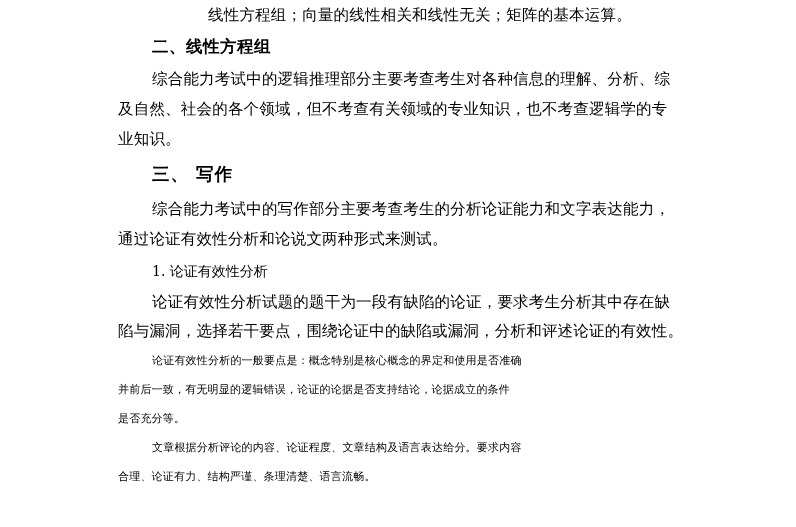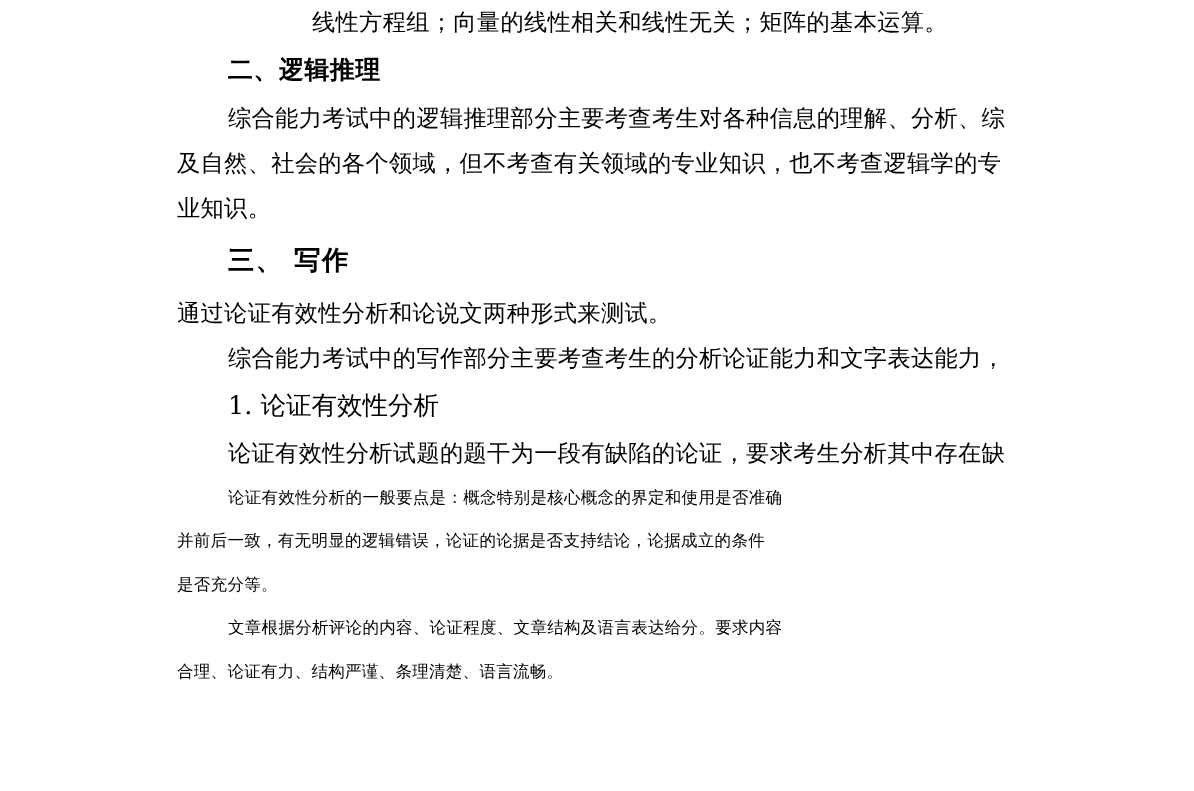--- a/index.html
+++ b/index.html
@@ -41,52 +41,53 @@
     font-size: 17.5px;
     line-height: 40px;
     font-weight: 700;
     letter-spacing: 1px;
   }
   .indent-2 {
     padding-left: 34px;
   }
   .indent-num {
     padding-left: 34px;
-    font-size: 17px;
+    font-size: 14px;
     line-height: 34px;
   }
   .tight {
     line-height: 29px;
   }
   .sans {
     font-family: "DejaVu Sans", "Liberation Sans", sans-serif;
     font-size: 11px;
   }
 </style>
 </head>
 <body>
 
 <div class="page">
 
   <div class="line cont-first">线性方程组；向量的线性相关和线性无关；矩阵的基本运算。</div>
 
-  <div class="heading indent-2">二、逻辑推理</div>
+  <div class="heading indent-2">二、线性方程组</div>
 
   <div class="line indent-2">综合能力考试中的逻辑推理部分主要考查考生对各种信息的理解、分析、综</div>
   <div class="line">及自然、社会的各个领域，但不考查有关领域的专业知识，也不考查逻辑学的专</div>
   <div class="line">业知识。</div>
 
   <div class="heading-2 indent-2">三、  写作</div>
 
+  <div class="line indent-2">综合能力考试中的写作部分主要考查考生的分析论证能力和文字表达能力，</div>
   <div class="line">通过论证有效性分析和论说文两种形式来测试。</div>
-  <div class="line indent-2">综合能力考试中的写作部分主要考查考生的分析论证能力和文字表达能力，</div>
 
   <div class="indent-num">1.   论证有效性分析</div>
 
   <div class="line indent-2 tight">论证有效性分析试题的题干为一段有缺陷的论证，要求考生分析其中存在缺</div>
+  <div class="line tight">陷与漏洞，选择若干要点，围绕论证中的缺陷或漏洞，分析和评述论证的有效性。</div>
 
   <div class="line indent-2 tight sans">论证有效性分析的一般要点是：概念特别是核心概念的界定和使用是否准确</div>
   <div class="line tight sans">并前后一致，有无明显的逻辑错误，论证的论据是否支持结论，论据成立的条件</div>
   <div class="line tight sans">是否充分等。</div>
 
   <div class="line indent-2 tight sans">文章根据分析评论的内容、论证程度、文章结构及语言表达给分。要求内容</div>
   <div class="line tight sans">合理、论证有力、结构严谨、条理清楚、语言流畅。</div>
 
 </div>
 

